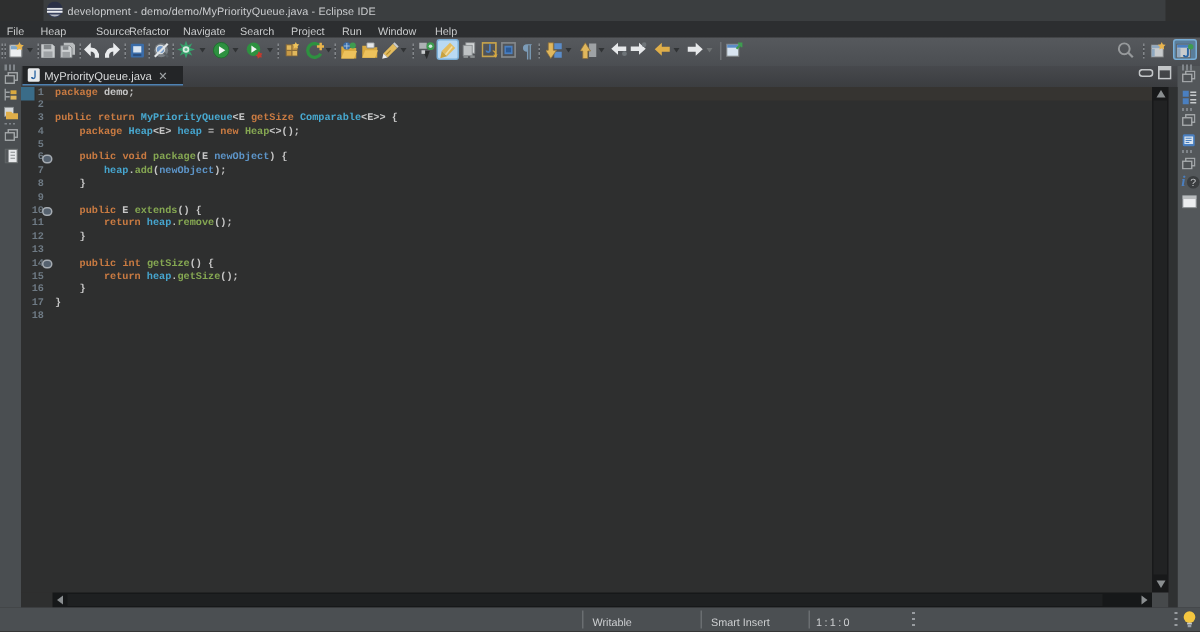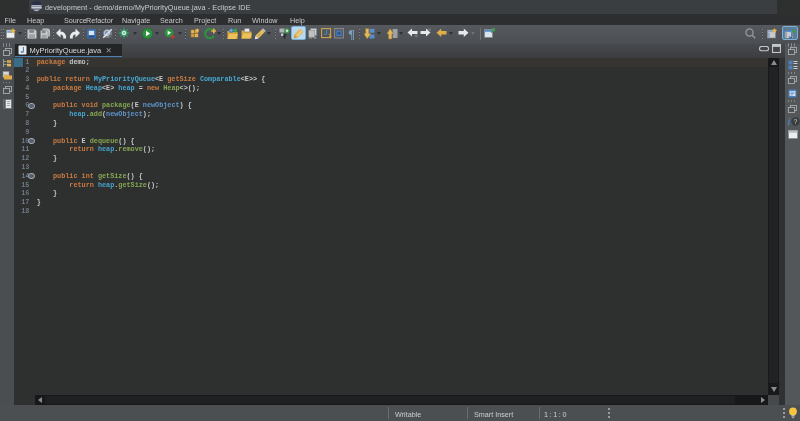--- a/index.html
+++ b/index.html
@@ -409,21 +409,21 @@
 18</pre>
     <pre class="abs" id="code"><span class="k">package</span> demo;
 
 <span class="k">public</span> <span class="k">return</span> <span class="t">MyPriorityQueue</span>&lt;E <span class="k">getSize</span> <span class="t">Comparable</span>&lt;E&gt;&gt; {
     <span class="k">package</span> <span class="t">Heap</span>&lt;E&gt; <span class="f">heap</span> = <span class="k">new</span> <span class="m">Heap</span>&lt;&gt;();
 
     <span class="k">public</span> <span class="k">void</span> <span class="m">package</span>(E <span class="v">newObject</span>) {
         <span class="f">heap</span>.<span class="m">add</span>(<span class="v">newObject</span>);
     }
 
-    <span class="k">public</span> E <span class="m">dequeue</span>() {
+    <span class="k">public</span> E <span class="m">extends</span>() {
         <span class="k">return</span> <span class="f">heap</span>.<span class="m">remove</span>();
     }
 
     <span class="k">public</span> <span class="k">int</span> <span class="m">getSize</span>() {
         <span class="k">return</span> <span class="f">heap</span>.<span class="m">getSize</span>();
     }
 }
 </pre>
     <div class="fold" style="top:45.2px"></div>
     <div class="fold" style="top:80.4px"></div>

